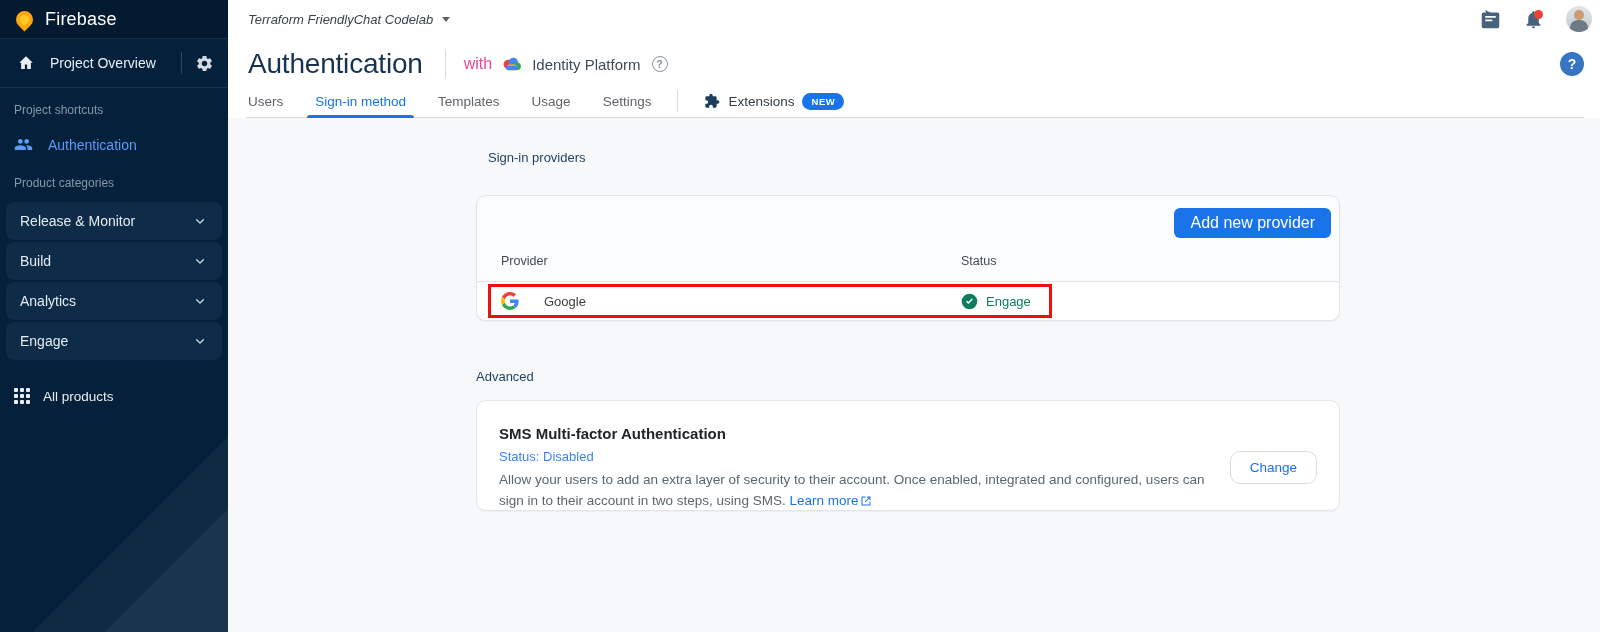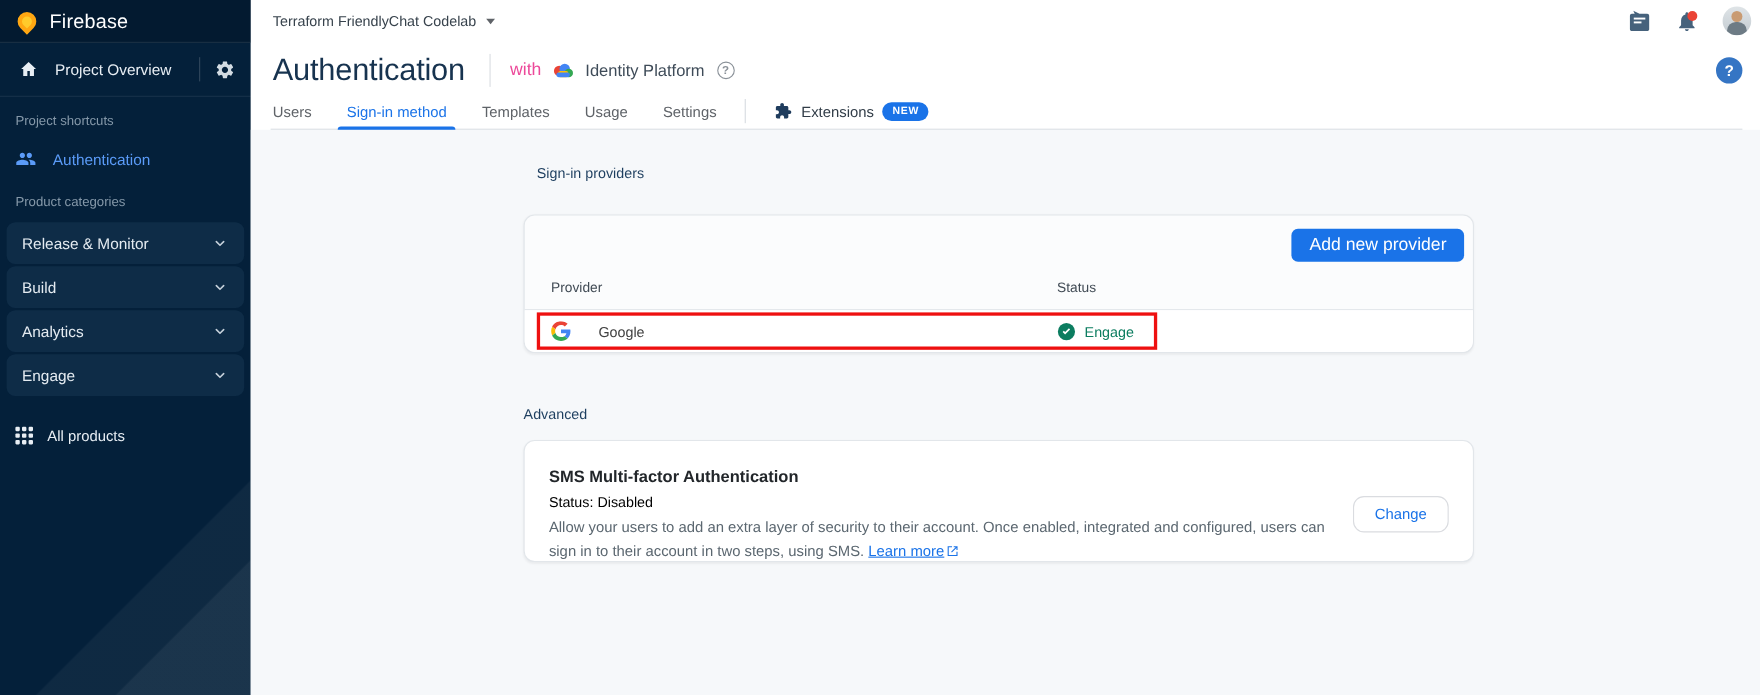--- a/index.html
+++ b/index.html
@@ -29,21 +29,21 @@
   .sb-cat { height:38px; margin:0 6px 2px 6px; background:#0e2c47; border-radius:8px; display:flex; align-items:center; padding:0 14px 0 10px; color:#e4ebf1; font-size:14px; cursor:pointer; }
   .sb-cat svg { margin-left:auto; }
   .sb-allproducts { display:flex; align-items:center; padding:0 14px; margin-top:28px; cursor:pointer; }
   .grid9 { display:grid; grid-template-columns:repeat(3,4px); grid-gap:2px; }
   .grid9 span { width:4px; height:4px; background:#e8eef4; border-radius:1px; }
   .sb-allproducts .lbl { color:#e8eef4; font-size:13.5px; font-weight:500; margin-left:13px; }
 
   
   .main { position:absolute; left:228px; top:0; width:1372px; height:632px; background:#fff; }
 
-  .topbar { height:38px; display:flex; align-items:center; padding:0 8px 0 20px; }
+  .topbar { height:38px; display:flex; align-items:center; padding:0 8px 0 20px;font-style:italic; }
   .breadcrumb { display:flex; align-items:center; cursor:pointer; }
   .breadcrumb .txt { font-size:13px; font-weight:500; color:#37424c; }
   .caret { width:0; height:0; border-left:4.5px solid transparent; border-right:4.5px solid transparent; border-top:5px solid #5f6368; margin-left:9px; }
   .topbar-icons { margin-left:auto; display:flex; align-items:center; gap:22px; }
   .icon-btn { display:flex; align-items:center; justify-content:center; cursor:pointer; position:relative; }
   .bell-dot { position:absolute; right:1px; top:1px; width:9px; height:9px; border-radius:50%; background:#ea4335; }
   .avatar { width:26px; height:26px; border-radius:50%; background:linear-gradient(180deg,#dfe4e7 0%,#c3cbd1 100%); position:relative; overflow:hidden; cursor:pointer; }
   .avatar::before { content:""; position:absolute; left:8px; top:4px; width:10px; height:10px; border-radius:50%; background:#c99b72; }
   .avatar::after { content:""; position:absolute; left:4px; top:14px; width:18px; height:12px; border-radius:8px 8px 0 0; background:#6d7b85; }
 
@@ -78,23 +78,23 @@
   .th-status { left:484px; }
   .card1 .divider { position:absolute; left:0; right:0; top:85px; height:1px; background:#e2e6ea; }
   .prov-row { position:absolute; left:0; right:0; top:86px; bottom:0; background:#fff; border-radius:0 0 10px 10px; display:flex; align-items:center; padding-left:24px; cursor:pointer; }
   .prov-row .pname { font-size:13px; color:#404040; margin-left:25px; }
   .prov-status { position:absolute; left:484px; display:flex; align-items:center; }
   .prov-status .st { font-size:13px; color:#0c7d60; margin-left:8px; }
   .annotation { position:absolute; left:11px; top:88px; width:564px; height:34px; border:3px solid #ee1010; pointer-events:none; z-index:5; }
 
   .card2 { top:282px; height:111px; background:#fff; }
   .mfa-title { position:absolute; left:22px; top:24px; font-size:15px; font-weight:700; color:#22262a; }
-  .mfa-status { position:absolute; left:22px; top:48px; font-size:13px; color:#000000;text-align:right; }
+  .mfa-status { position:absolute; left:22px; top:48px; font-size:13px; color:#3b82f6;text-align:right; }
   .mfa-desc { position:absolute; left:22px; top:69px; width:714px; font-size:13.5px; color:#5b6770; line-height:20.5px; }
-  .learn-more { color:#1a73e8; text-decoration:underline; cursor:pointer; }
+  .learn-more { color:#1a73e8; cursor:pointer; }
   .extlink { display:inline-block; vertical-align:-2px; margin-left:2px; }
   .btn-change { position:absolute; right:22px; top:50px; height:33px; padding:0 19px; background:#fff; border:1px solid #dadce0; border-radius:10px; color:#1a73e8; font-size:13.5px; font-weight:500; font-family:inherit; cursor:pointer; }
 </style>
 </head>
 <body>
 
 <div class="sidebar">
   <div class="diag"></div>
 
   <div class="sb-header">

